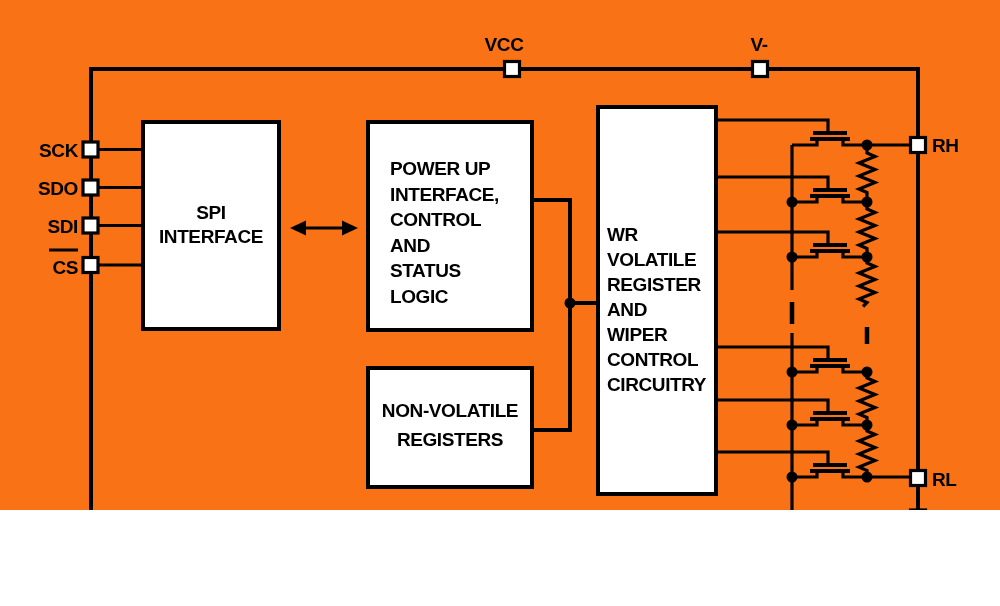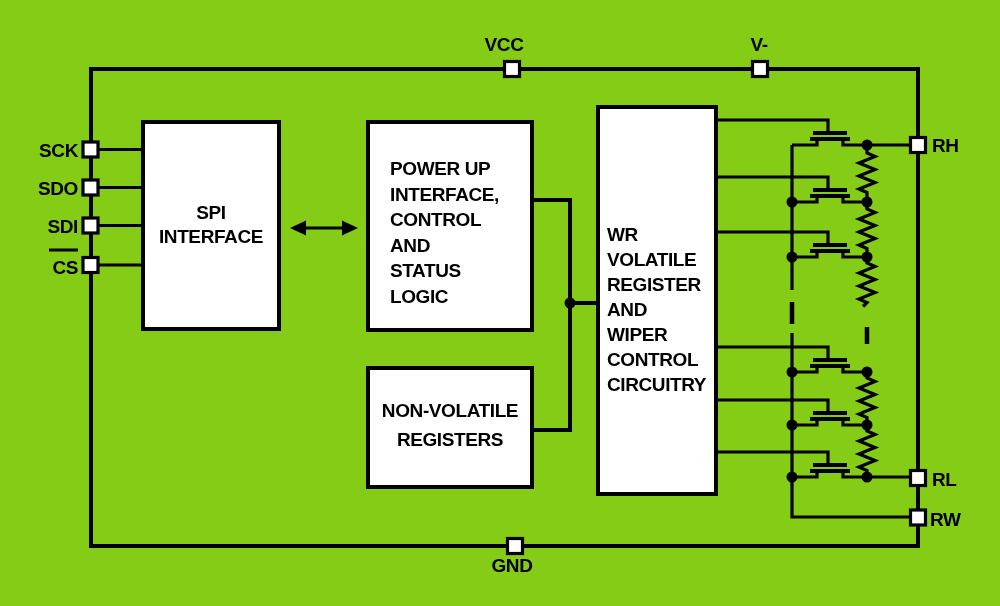--- a/index.html
+++ b/index.html
@@ -1,16 +1,16 @@
 <!DOCTYPE html>
 <html><head>
 <meta charset="utf-8">
 <style>
   html,body{margin:0;padding:0;background:#ffffff;}
-  .stage{position:relative;width:1000px;height:606px;background:#84cc16;overflow:hidden;}
+  .stage{position:relative;width:1000px;height:510px;background:#f97316;overflow:hidden;}
   svg{display:block;}
   .w3{stroke:#000;stroke-width:3.2;fill:none;stroke-linecap:butt;}
   .w4{stroke:#000;stroke-width:4;fill:none;}
   .w45{stroke:#000;stroke-width:4.5;fill:none;}
   .blk{fill:#ffffff;stroke:#000;stroke-width:4;}
   .pin{fill:#ffffff;stroke:#000;stroke-width:3.2;}
   .dot{fill:#000;stroke:none;}
   .head{fill:#000;stroke:none;}
   text{font-family:"Liberation Sans", sans-serif;font-weight:bold;font-size:19px;
        fill:#000;letter-spacing:-0.4px;}

